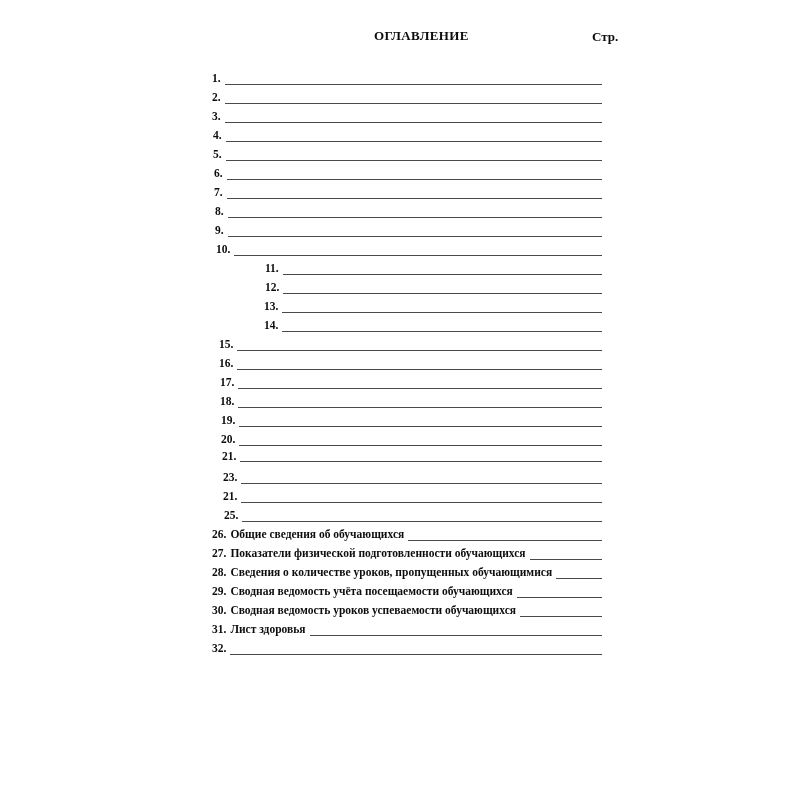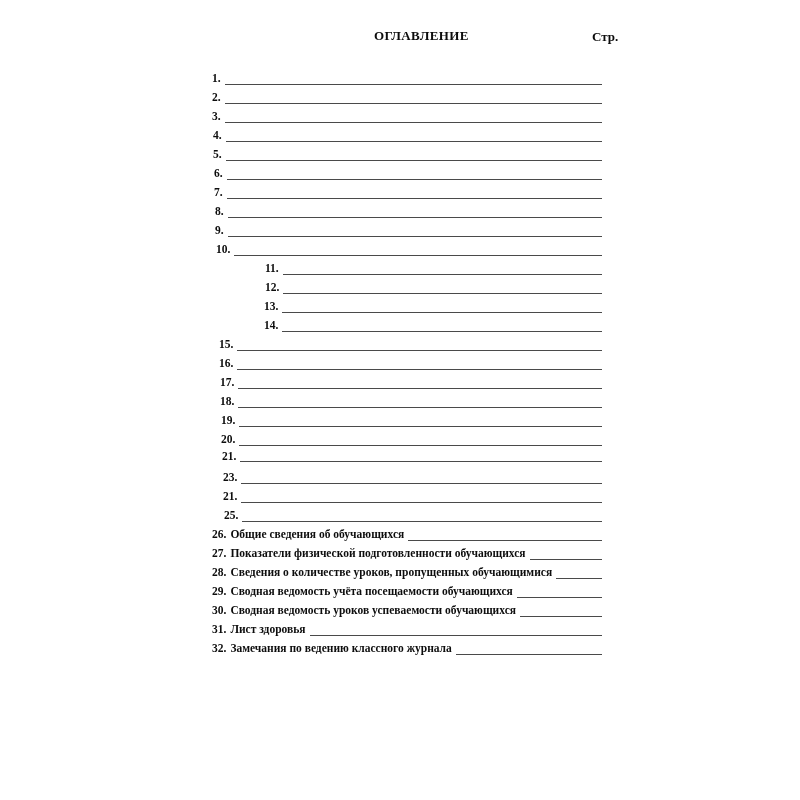--- a/index.html
+++ b/index.html
@@ -225,18 +225,17 @@
       <span class="toc-label">Сводная ведомость уроков успеваемости обучающихся</span>
       <span class="toc-rule"></span>
     </div>
     <div class="toc-row flat">
       <span class="toc-num">31.</span>
       <span class="toc-label">Лист здоровья</span>
       <span class="toc-rule"></span>
     </div>
     <div class="toc-row flat">
       <span class="toc-num">32.</span>
-      <span class="toc-label">Замечания по ведению классного журнала</span>
       <span class="toc-rule"></span>
     </div>
 
   </div>
 </div>
 
 </body></html>

